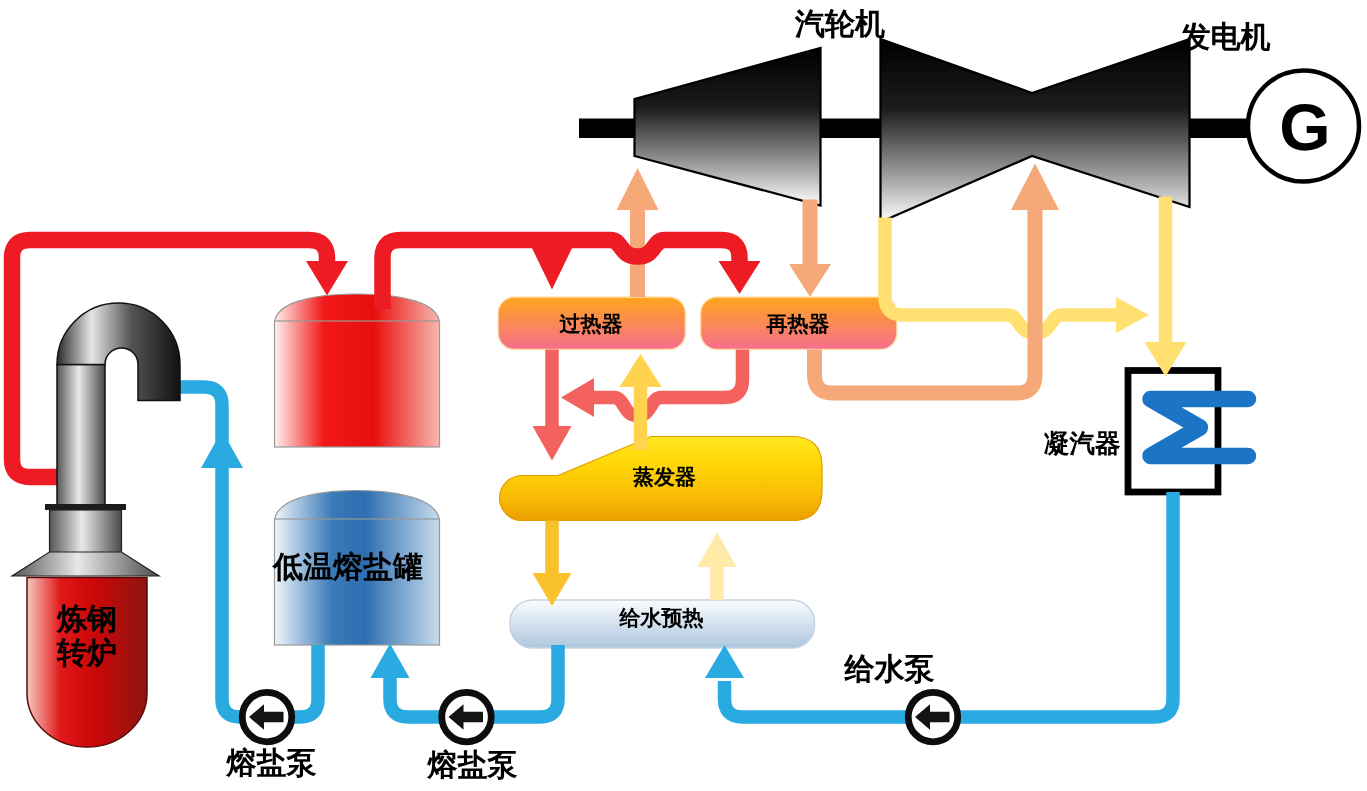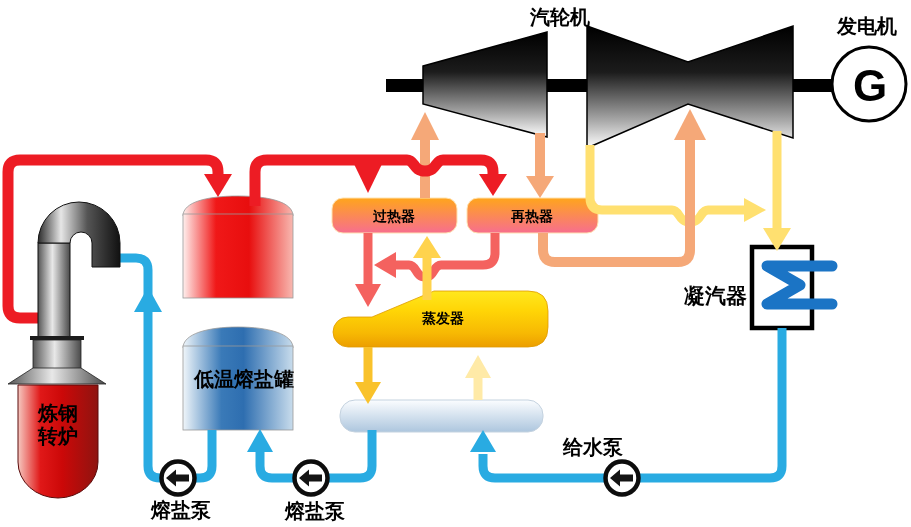--- a/index.html
+++ b/index.html
@@ -2,21 +2,21 @@
 <html><head>
 <meta charset="utf-8">
 <style>
   html,body{margin:0;padding:0;background:#fff;}
   .stage{position:relative;width:911px;height:527px;background:#fff;overflow:hidden;
          font-family:"Liberation Sans",sans-serif;}
   .stage svg{position:absolute;left:0;top:0;}
   .lbl{position:absolute;transform:translate(-50%,-50%);font-weight:bold;color:#000;
        white-space:nowrap;text-align:center;line-height:1.15;}
   .lbl.right{transform:translate(-100%,-50%);}
-  .f17{font-size:21px;} .f20{font-size:20px;} .f22{font-size:14px;}
+  .f17{font-size:17px;} .f20{font-size:20px;} .f22{font-size:14px;}
   .gen-g{font-size:44px;font-weight:bold;}
   .two-line{line-height:23px;}
 </style>
 </head>
 <body>
 
 <div class="stage">
 <svg width="911" height="527" viewBox="0 0 911 527">
   <defs>
     <linearGradient id="turbGrad" x1="0" y1="0" x2="0" y2="1">
@@ -186,27 +186,28 @@
     <circle cx="311" cy="478" r="16.5" fill="#fff" stroke="#0d0d0d" stroke-width="4.5"></circle>
     <path d="M299,478 L309,469.5 L309,474.5 L322,474.5 L322,481.5 L309,481.5 L309,486.5 Z" fill="#141414"></path>
   </g>
   <g>
     <circle cx="622" cy="478" r="16.5" fill="#fff" stroke="#0d0d0d" stroke-width="4.5"></circle>
     <path d="M610,478 L620,469.5 L620,474.5 L633,474.5 L633,481.5 L620,481.5 L620,486.5 Z" fill="#141414"></path>
   </g>
 </svg>
 
 <div class="lbl f20" style="left:560px;top:17px;">汽轮机</div>
-<div class="lbl f20" style="left:867px;top:26px;">发电机</div>
+<div class="lbl f20" style="left:817px;top:26px;">发电机</div>
 <div class="lbl gen-g" style="left:870px;top:86px;">G</div>
 <div class="lbl f22" style="left:394px;top:216px;">过热器</div>
 <div class="lbl f22" style="left:532px;top:216px;">再热器</div>
 <div class="lbl f22" style="left:443px;top:318px;">蒸发器</div>
+<div class="lbl f22" style="left:441px;top:412px;">给水预热</div>
 <div class="lbl f17 right" style="left:747px;top:296px;">凝汽器</div>
-<div class="lbl f20" style="left:244px;top:379px;">低温熔盐罐</div>
+<div class="lbl f20" style="left:232px;top:379px;">低温熔盐罐</div>
 <div class="lbl f20 two-line" style="left:58px;top:425px;">
   <div>炼钢</div>
   <div>转炉</div>
 </div>
 <div class="lbl f20" style="left:181px;top:510px;">熔盐泵</div>
 <div class="lbl f20" style="left:315px;top:511px;">熔盐泵</div>
 <div class="lbl f20" style="left:593px;top:447px;">给水泵</div>
 </div>
 
 </body></html>

